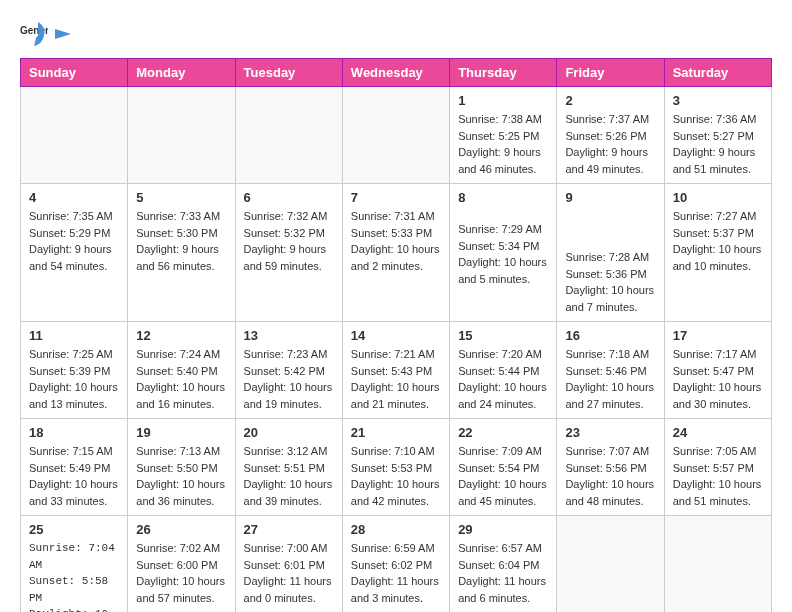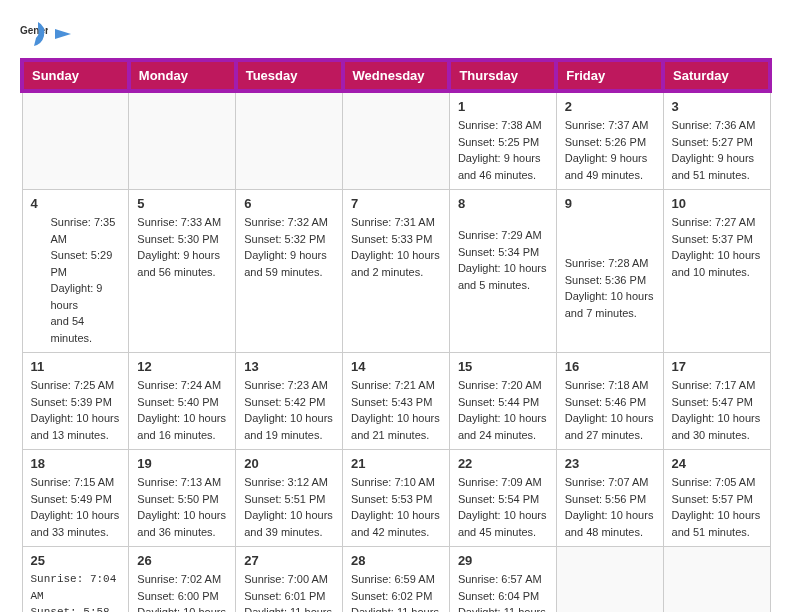--- a/index.html
+++ b/index.html
@@ -46,27 +46,27 @@
     .location-title {
       font-size: 16px;
       color: #555;
     }
     .calendar {
       width: 100%;
       border-collapse: collapse;
       table-layout: fixed;
     }
     .calendar th {
-      background-color: #be185d;
+      background-color: #ec4899;
       color: #fff;
       text-align: left;
       padding: 6px 8px;
       font-size: 13px;
       font-weight: bold;
-      border: 4px solid #a21caf;
+      border: 1px solid #a21caf;
     }
     .calendar td {
       border: 1px solid #ccc;
       vertical-align: top;
       padding: 6px 8px;
       height: 90px;
       font-size: 11px;
       color: #333;
       background: #fff;
     }
@@ -148,21 +148,21 @@
           <div class="day-number">3</div>
           <div class="day-info" style="white-space: pre-line;">Sunrise: 7:36 AM
 Sunset: 5:27 PM
 Daylight: 9 hours
 and 51 minutes.</div>
         </td>
       </tr>
       <tr>
         <td>
           <div class="day-number">4</div>
-          <div class="day-info" style="white-space: pre-line; margin-left: 20px;">Sunrise: 7:35 AM
+          <div class="day-info" style="white-space: pre-line;">Sunrise: 7:35 AM
 Sunset: 5:29 PM
 Daylight: 9 hours
 and 54 minutes.</div>
         </td>
         <td>
           <div class="day-number">5</div>
           <div class="day-info" style="white-space: pre-line;">Sunrise: 7:33 AM
 Sunset: 5:30 PM
 Daylight: 9 hours
 and 56 minutes.</div>

